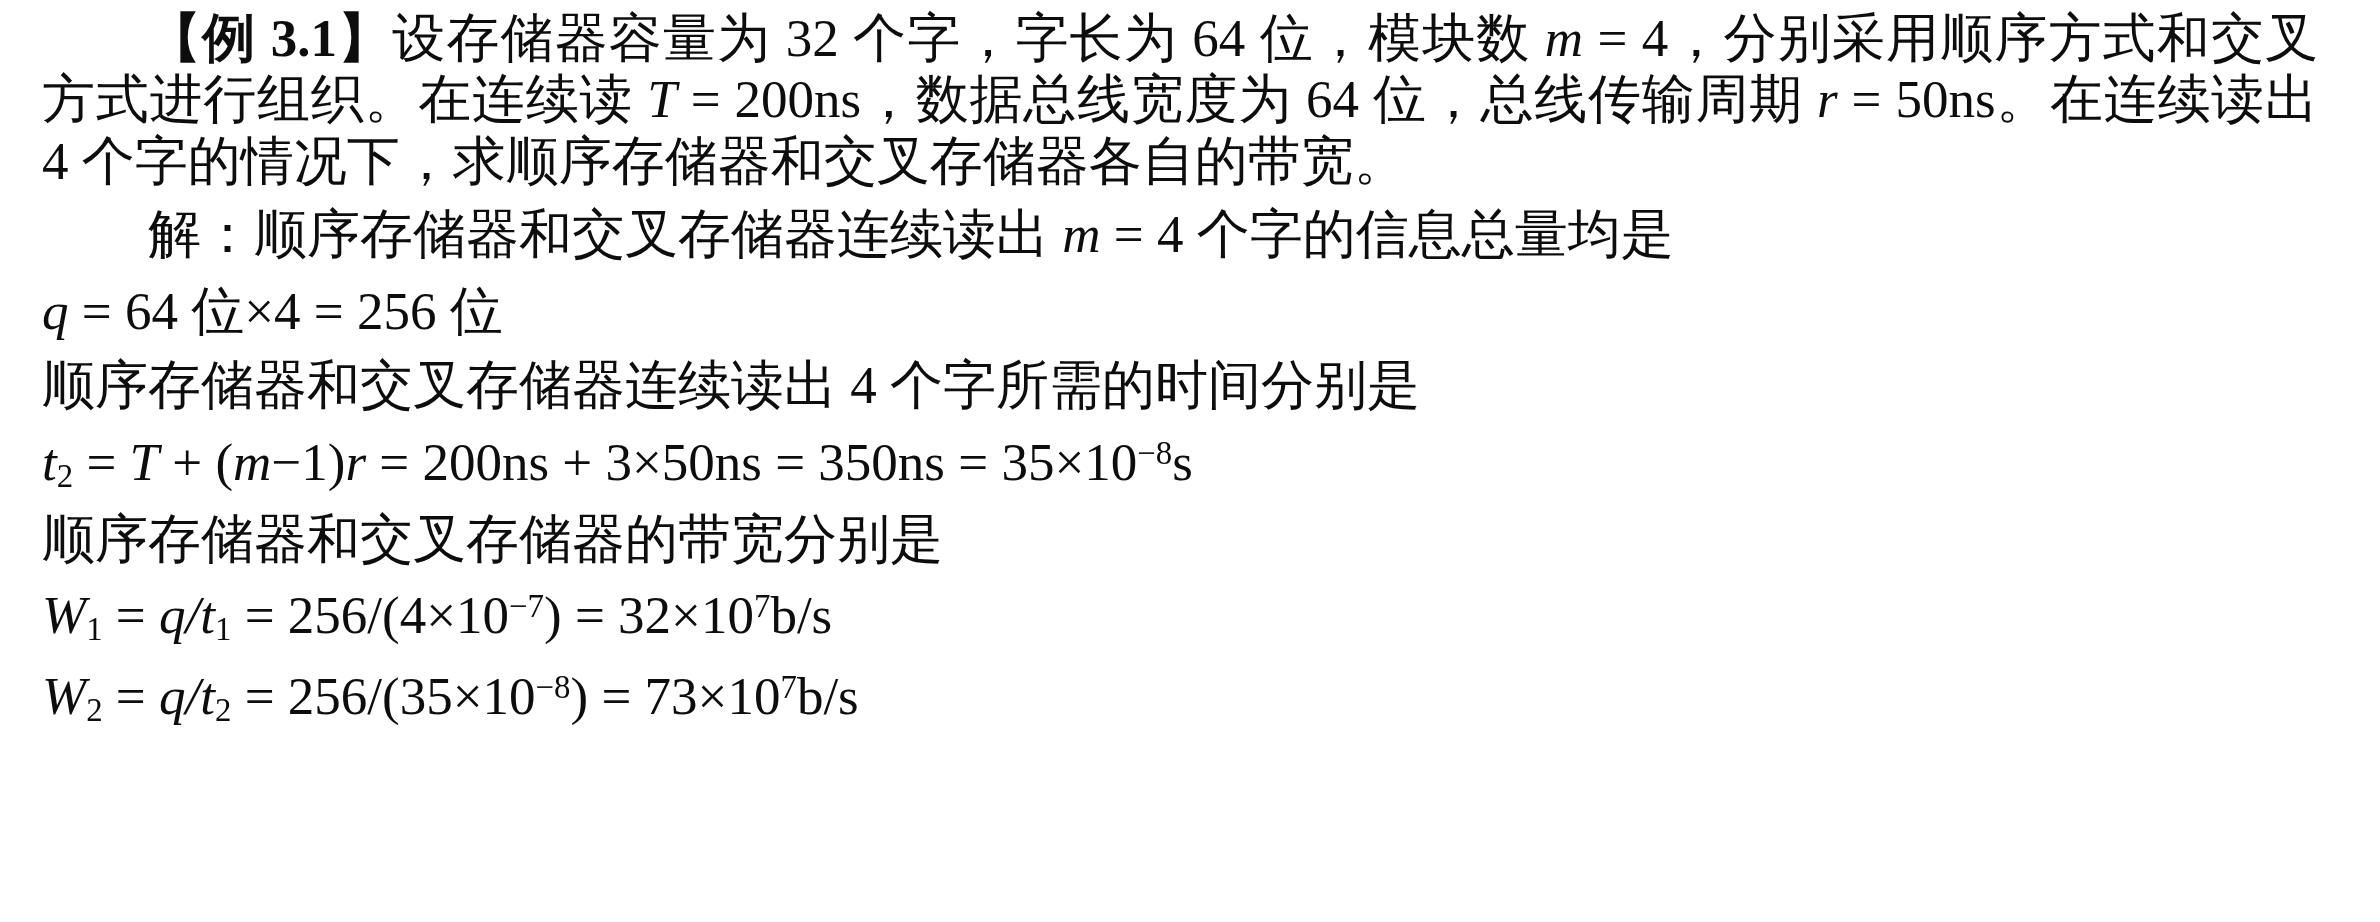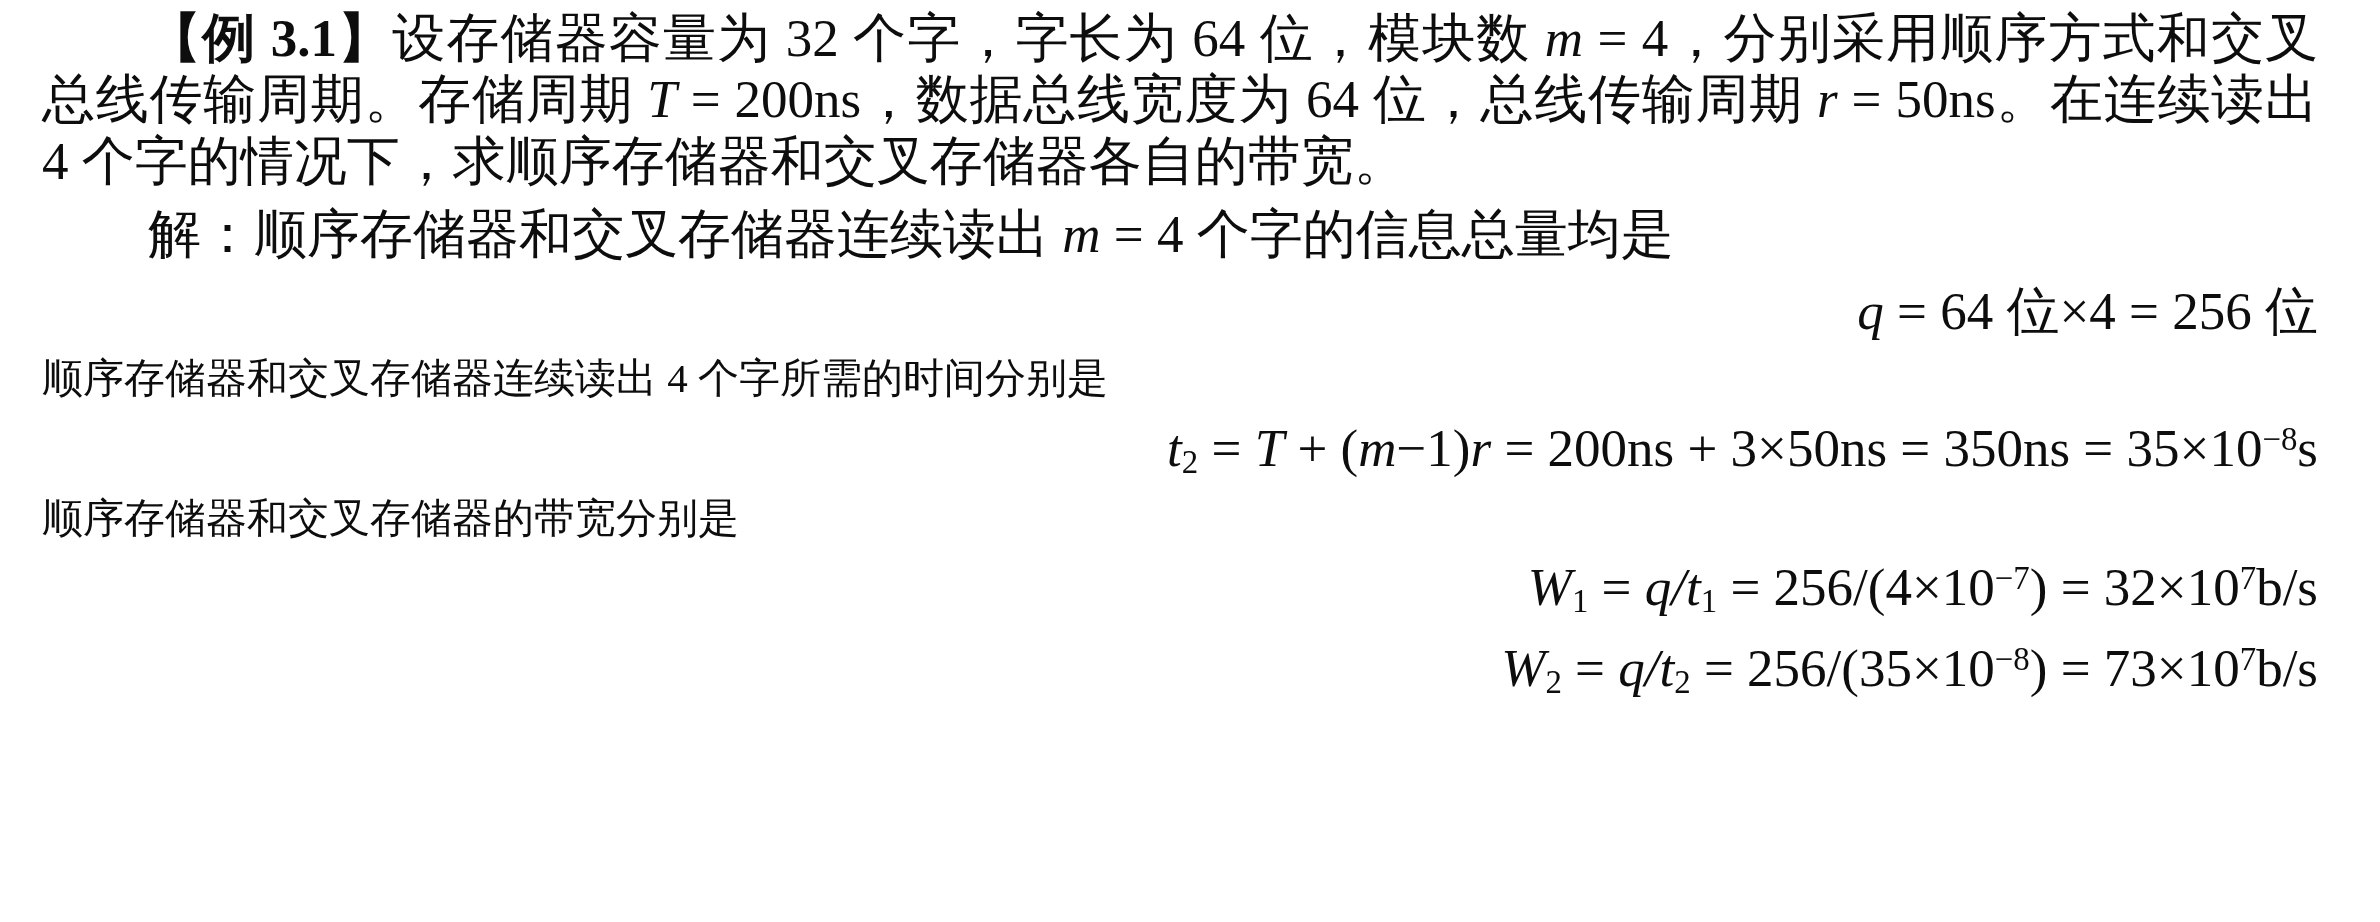--- a/index.html
+++ b/index.html
@@ -30,25 +30,25 @@
     text-align: justify;
     text-justify: inter-ideograph;
     margin: 0;
   }
   .indent {
     text-indent: 106px;
   }
   .centerline {
     font-size: 53px;
     line-height: 1.18;
-    text-align: right;
+    text-align: left;
     margin: 0;
   }
   .lead {
-    font-size: 41px;
+    font-size: 53px;
     line-height: 1.18;
     margin: 0;
   }
   .it {
     font-style: italic;
   }
   .bold {
     font-weight: bold;
   }
   sub {
@@ -68,21 +68,21 @@
   .r7 { margin-top: 12px; }
   .r8 { margin-top: 14px; }
   .r9 { margin-top: 16px; }
 </style>
 </head>
 <body>
 
 <div class="page">
   <div class="block">
 
-    <p class="para indent r1"><span class="bold">【例 3.1】</span><span>设存储器容量为 32 个字，字长为 64 位，模块数 </span><span class="it">m</span><span> = 4，分别采用顺序方式和交叉</span><span>总线传输周期。存储周期 </span><span class="it">T</span><span> = 200ns，数据总线宽度为 64 位，总线传输周期 </span><span class="it">r</span><span> = 50ns。在连续读</span><span>出 4 个字的情况下，求顺序存储器和交叉存储器各自的带宽。</span></p>
+    <p class="para indent r1"><span class="bold">【例 3.1】</span><span>设存储器容量为 32 个字，字长为 64 位，模块数 </span><span class="it">m</span><span> = 4，分别采用顺序方式和交叉</span><span>方式进行组织。在连续读 </span><span class="it">T</span><span> = 200ns，数据总线宽度为 64 位，总线传输周期 </span><span class="it">r</span><span> = 50ns。在连续读</span><span>出 4 个字的情况下，求顺序存储器和交叉存储器各自的带宽。</span></p>
 
     <p class="para indent r2"><span>解：</span><span>顺序存储器和交叉存储器连续读出 </span><span class="it">m</span><span> = 4 个字的信息总量均是</span></p>
 
     <p class="centerline r3"><span class="it">q</span><span> = 64 位×4 = 256 位</span></p>
 
     <p class="lead r4">顺序存储器和交叉存储器连续读出 4 个字所需的时间分别是</p>
 
 
     <p class="centerline r6"><span class="it">t</span><sub>2</sub><span> = </span><span class="it">T</span><span> + (</span><span class="it">m</span><span>−1)</span><span class="it">r</span><span> = 200ns + 3×50ns = 350ns = 35×10</span><sup>−8</sup><span>s</span></p>
 

